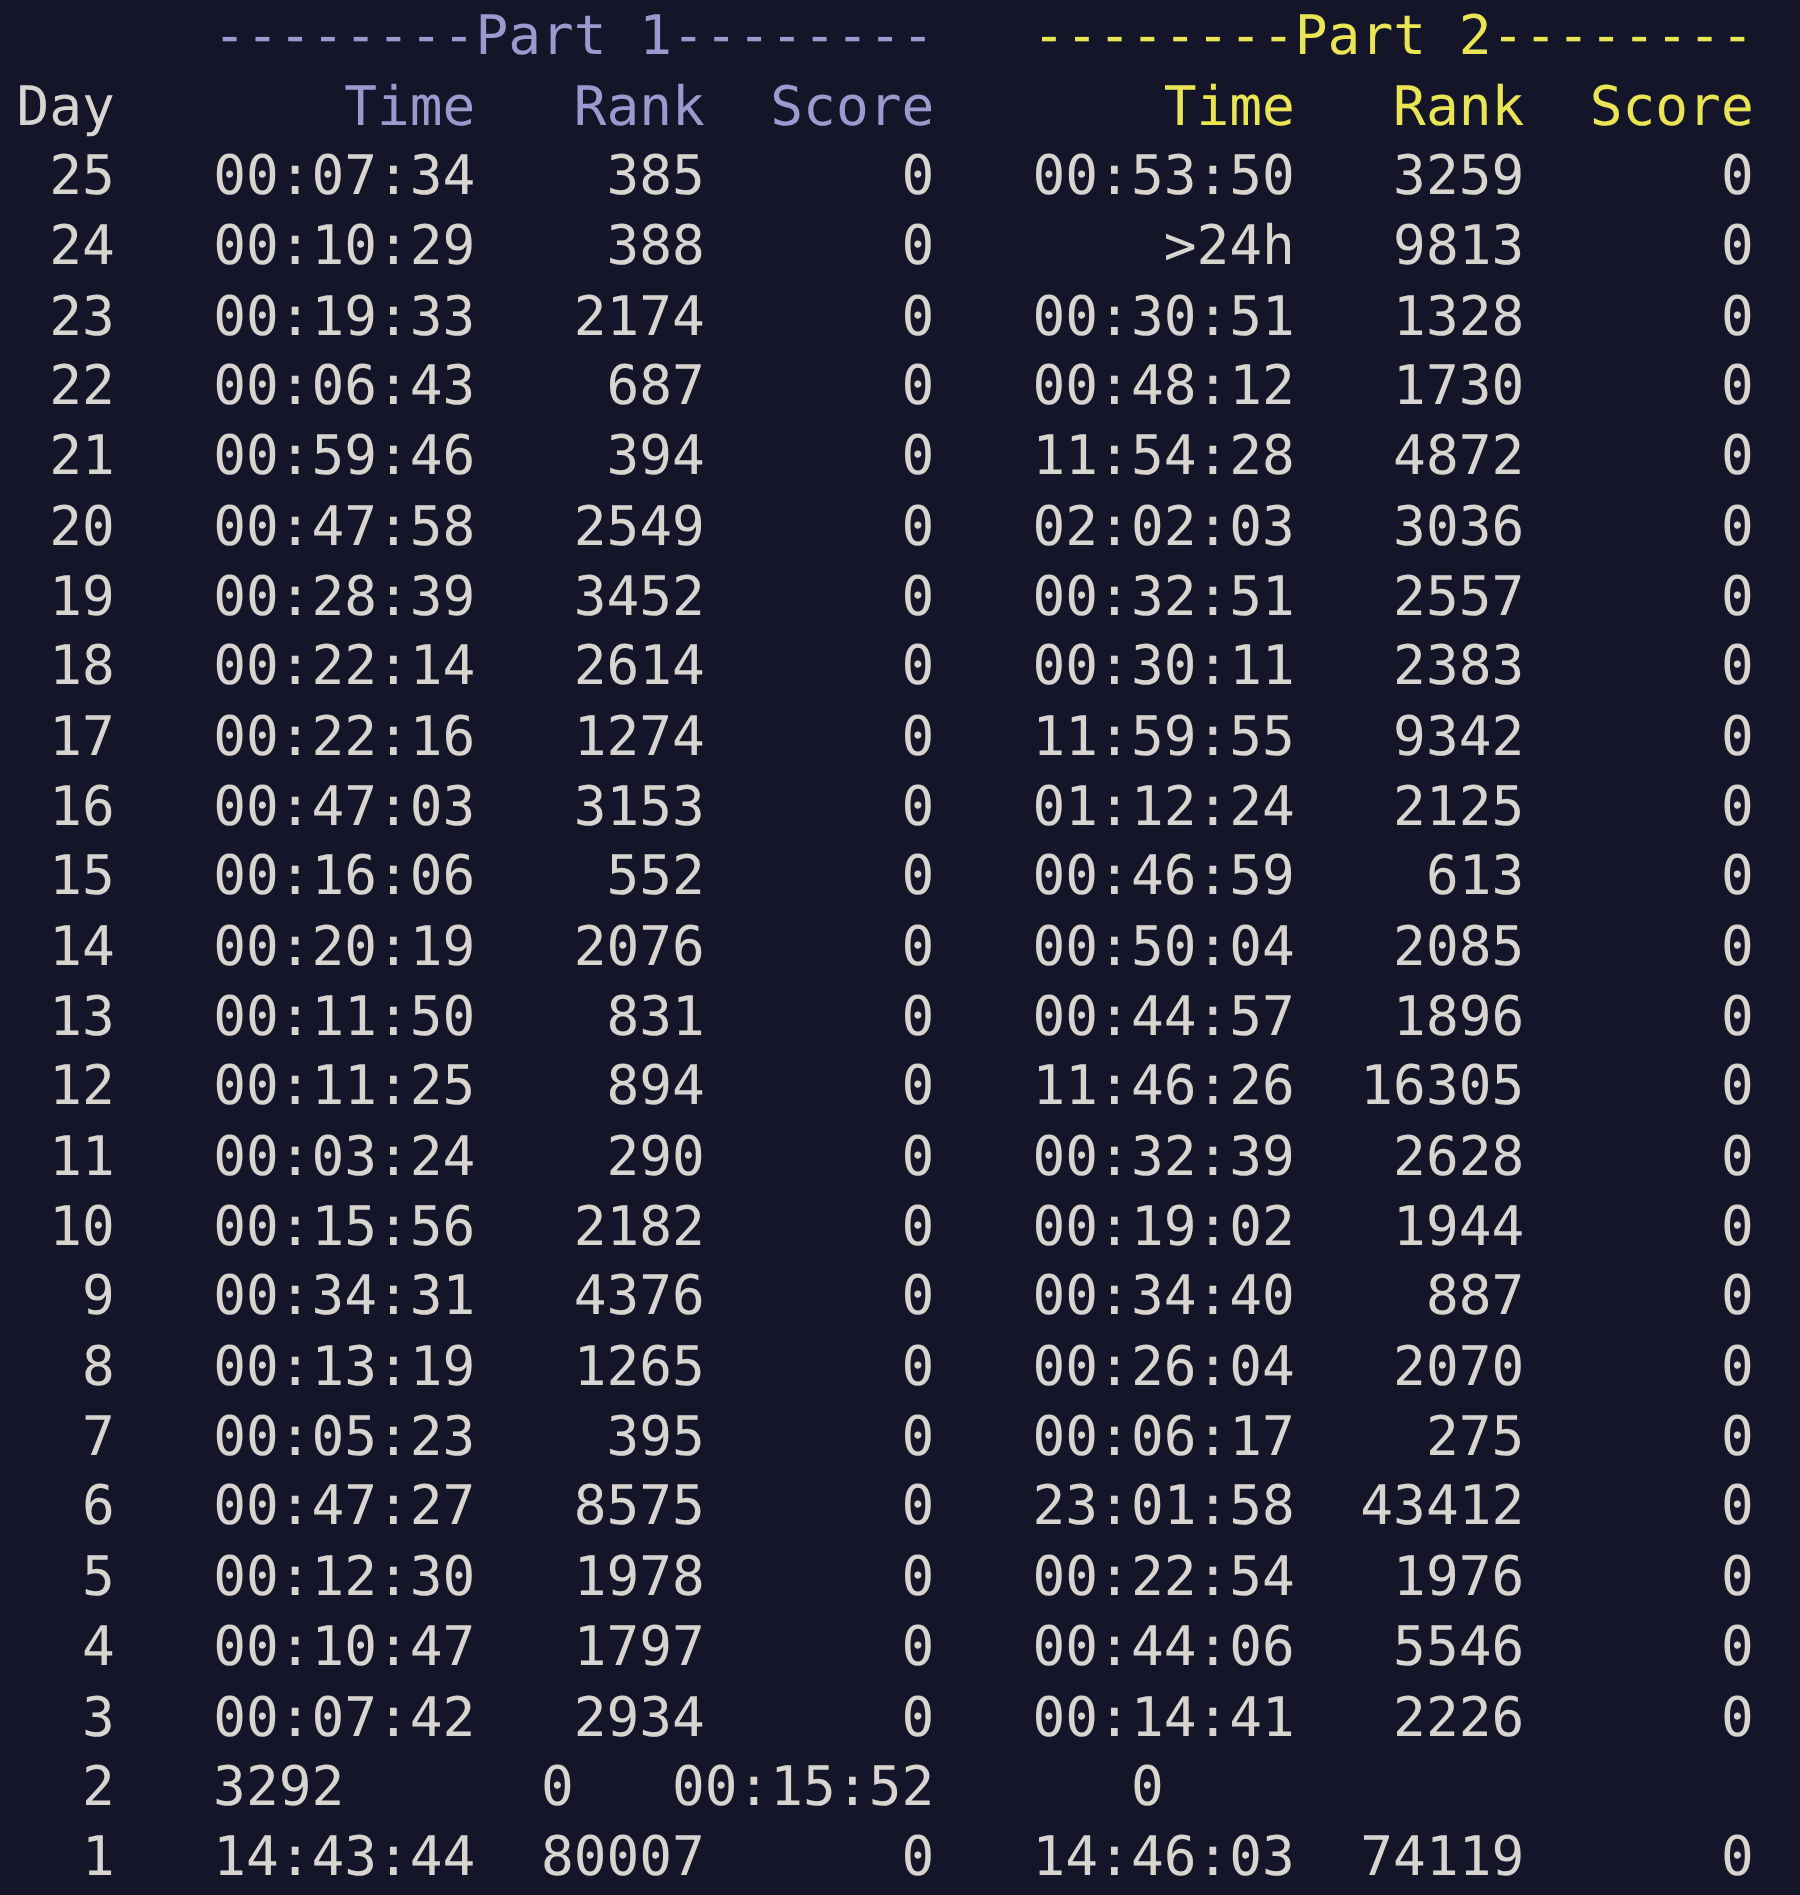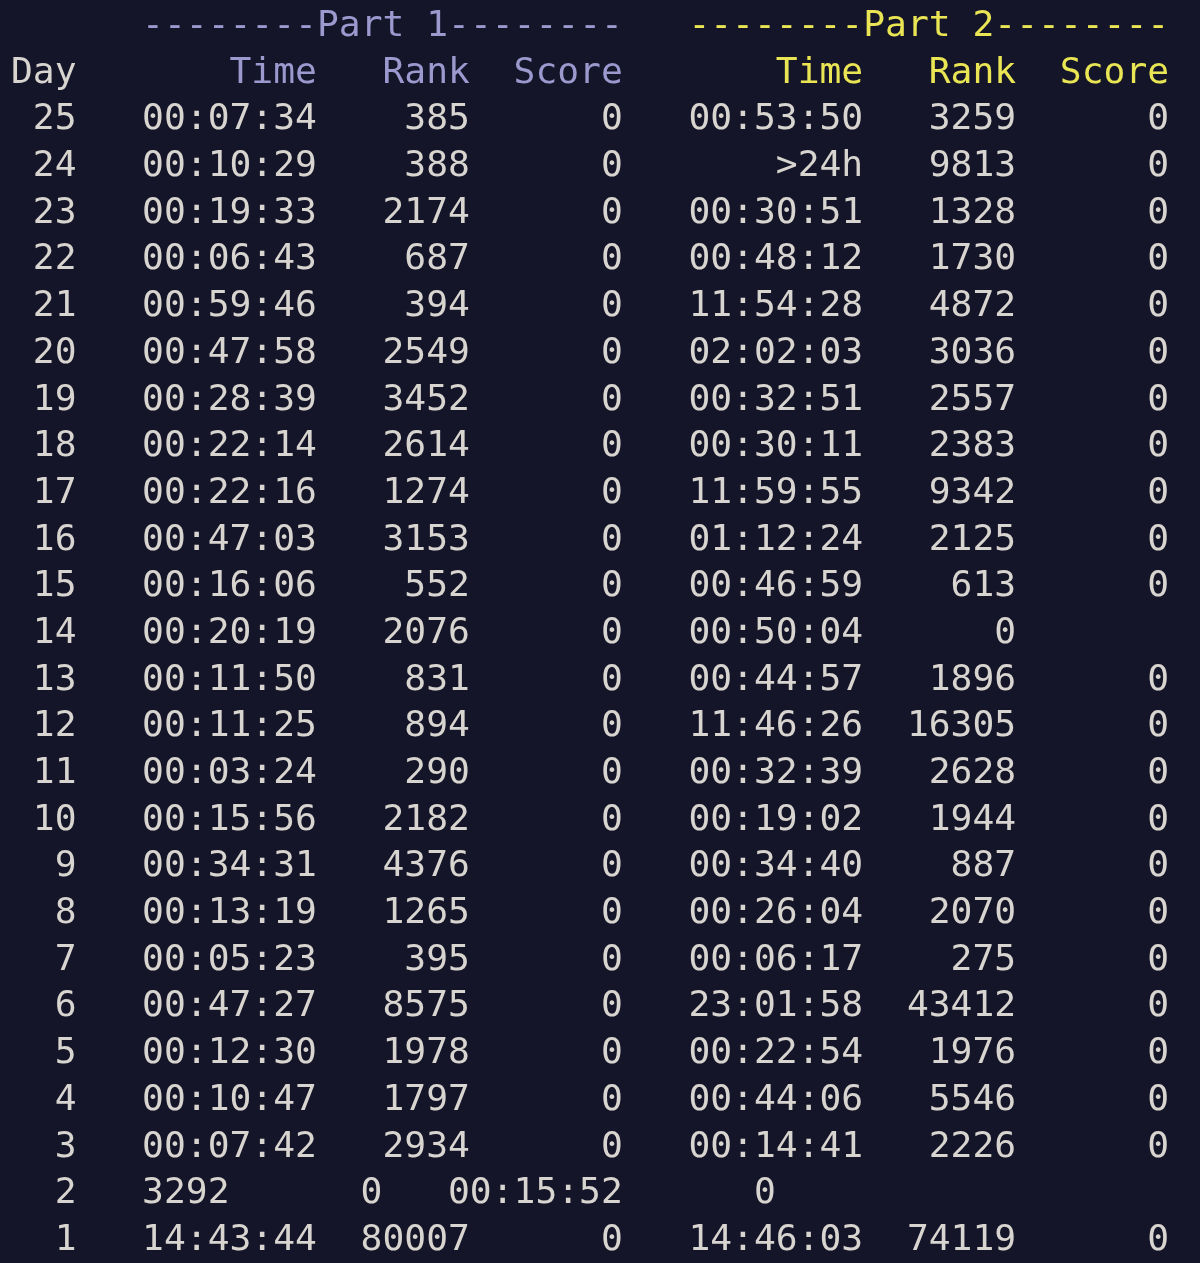--- a/index.html
+++ b/index.html
@@ -176,20 +176,21 @@
       <span class="cell w-rank">613</span>
       <span class="cell w-score">0</span>
     </div>
 
     <div class="line">
       <span class="cell w-day">14</span>
       <span class="cell w-time">00:20:19</span>
       <span class="cell w-rank">2076</span>
       <span class="cell w-score">0</span>
       <span class="cell w-time">00:50:04</span>
+      <span class="cell w-rank">2085</span>
       <span class="cell w-score">0</span>
     </div>
 
     <div class="line">
       <span class="cell w-day">13</span>
       <span class="cell w-time">00:11:50</span>
       <span class="cell w-rank">831</span>
       <span class="cell w-score">0</span>
       <span class="cell w-time">00:44:57</span>
       <span class="cell w-rank">1896</span>

